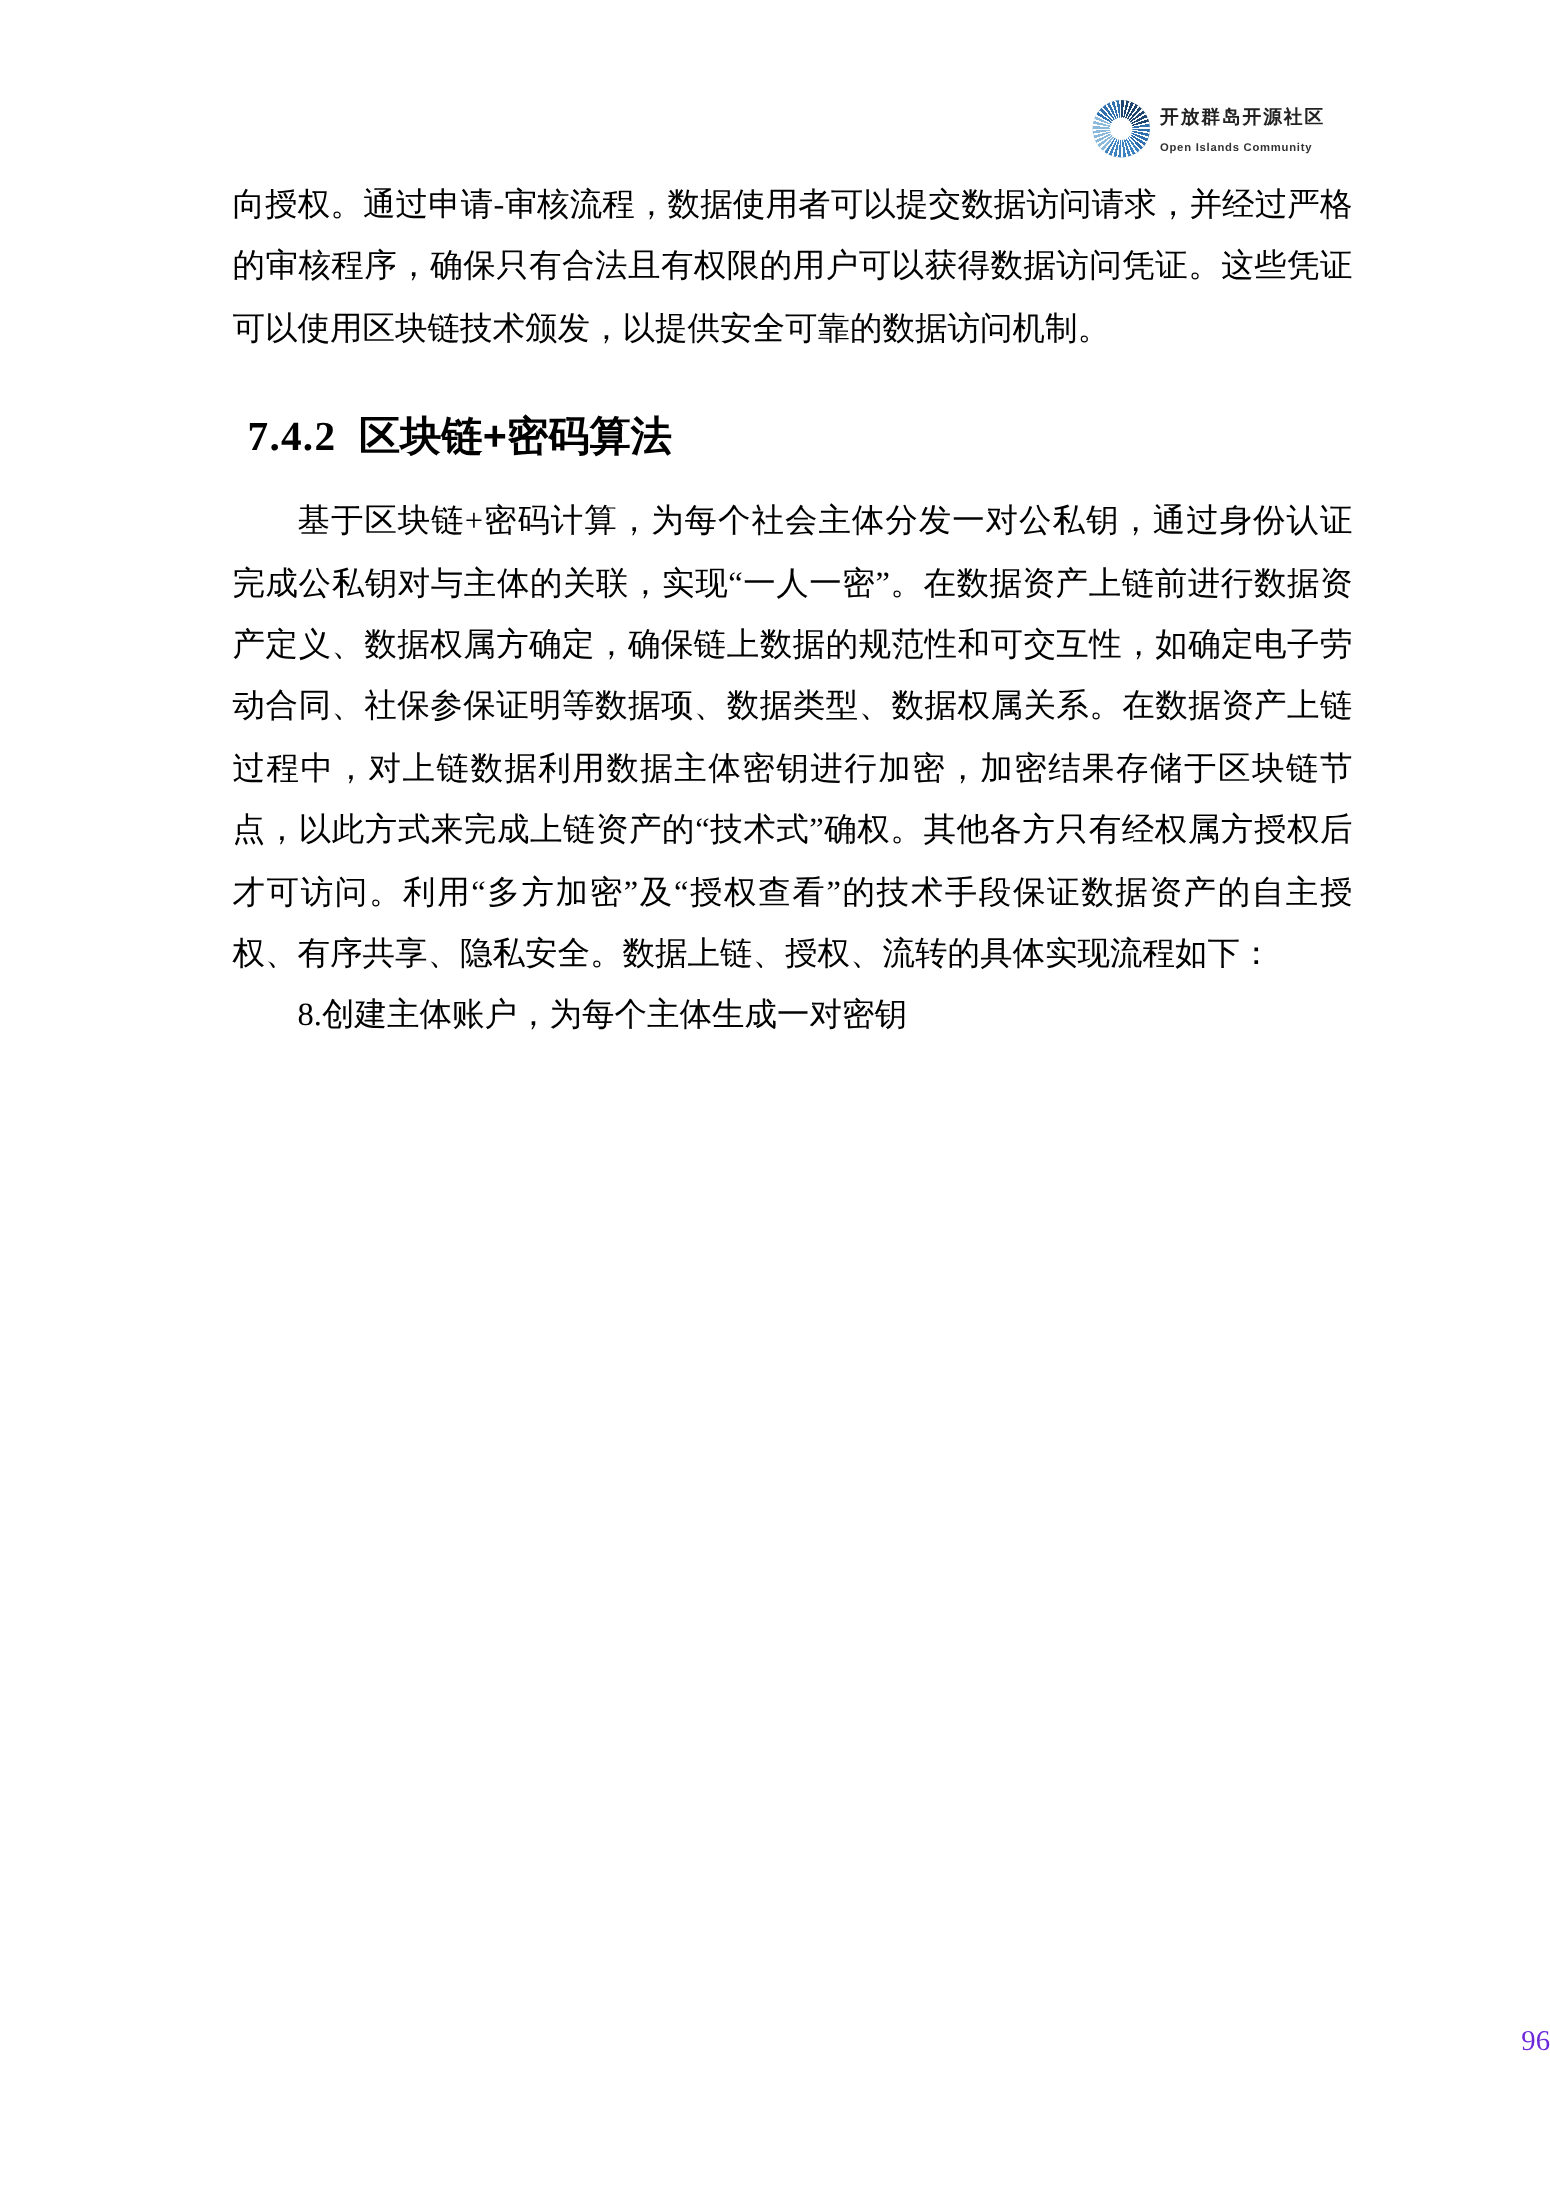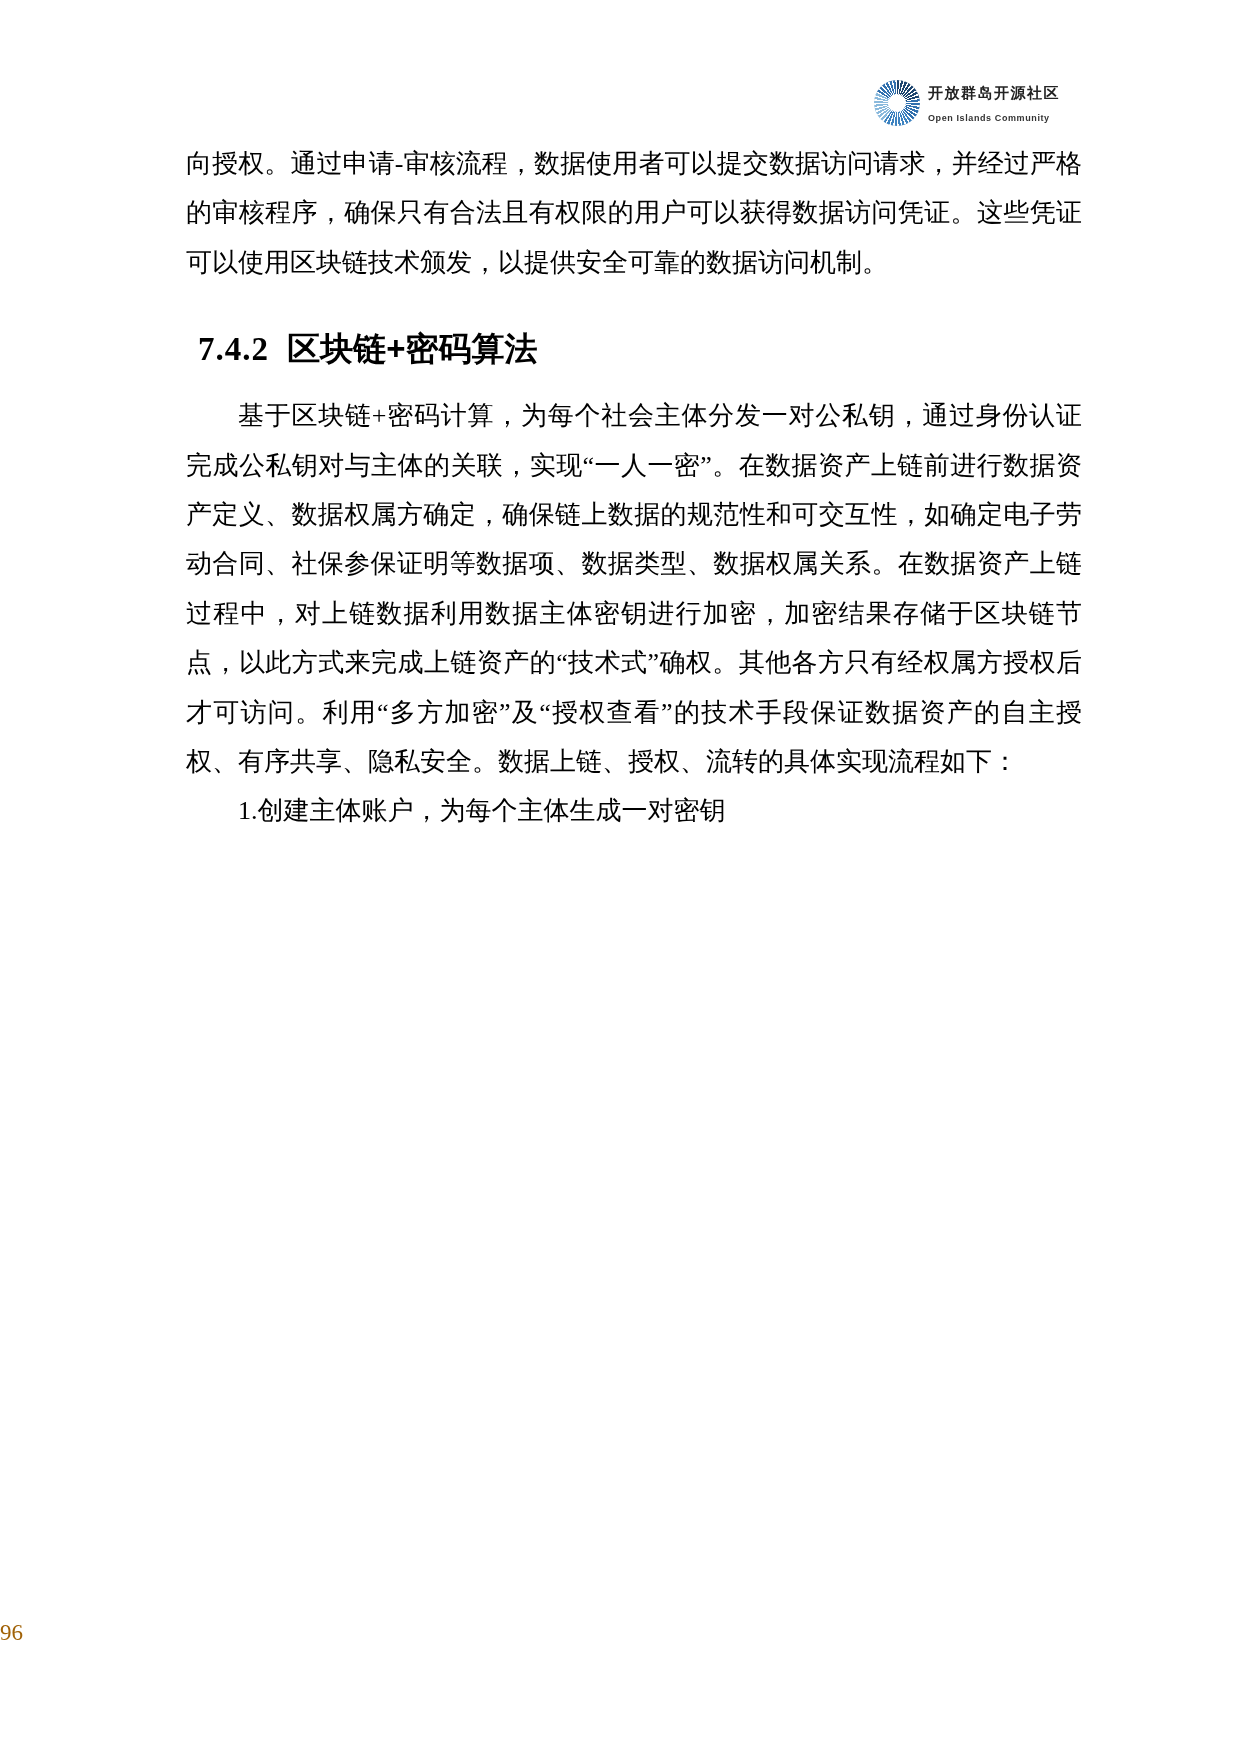--- a/index.html
+++ b/index.html
@@ -61,21 +61,21 @@
     font-size:33px; line-height:49px; font-weight:700;
     text-align:left; text-indent:0;
     white-space:nowrap;
   }
   .heading .hnum { font-family:"Liberation Serif","DejaVu Serif",serif; letter-spacing:1px; }
   .heading .htitle { font-family:"Liberation Sans","DejaVu Sans",sans-serif; margin-left:10px; }
 
   
   .pagenum {
     position:absolute; top:1620px; left:0; width:100%;
-    text-align:left; font-size:23px; color:#a16207;
+    text-align:right; font-size:23px; color:#6d28d9;
   }
 </style>
 </head>
 <body>
 
 <div class="page">
 
   <header class="logo">
     <div class="logo-icon"></div>
     <div class="logo-text">
@@ -86,20 +86,20 @@
 
   <main class="body-text">
     <p class="noindent">向授权。通过申请-审核流程，数据使用者可以提交数据访问请求，并经过严格的审核程序，确保只有合法且有权限的用户可以获得数据访问凭证。这些凭证可以使用区块链技术颁发，以提供安全可靠的数据访问机制。</p>
 
     <h3 class="heading">
       <span class="hnum">7.4.2</span>
       <span class="htitle">区块链+密码算法</span>
     </h3>
 
     <p>基于区块链+密码计算，为每个社会主体分发一对公私钥，通过身份认证完成公私钥对与主体的关联，实现“一人一密”。在数据资产上链前进行数据资产定义、数据权属方确定，确保链上数据的规范性和可交互性，如确定电子劳动合同、社保参保证明等数据项、数据类型、数据权属关系。在数据资产上链过程中，对上链数据利用数据主体密钥进行加密，加密结果存储于区块链节点，以此方式来完成上链资产的“技术式”确权。其他各方只有经权属方授权后才可访问。利用“多方加密”及“授权查看”的技术手段保证数据资产的自主授权、有序共享、隐私安全。数据上链、授权、流转的具体实现流程如下：</p>
-    <p>1.创建主体账户，为每个主体生成一对密钥</p>
+    <p>8.创建主体账户，为每个主体生成一对密钥</p>
   </main>
 
   <footer>
     <div class="pagenum">96</div>
   </footer>
 
 </div>
 
 </body></html>

